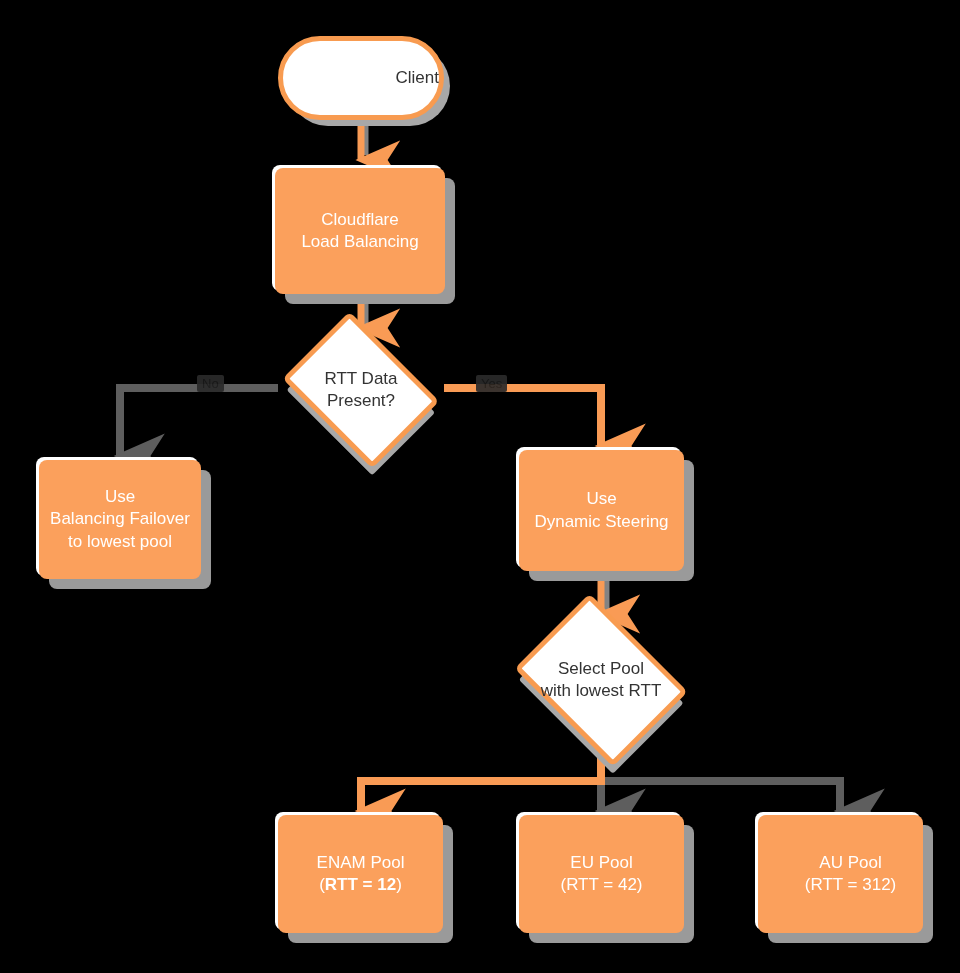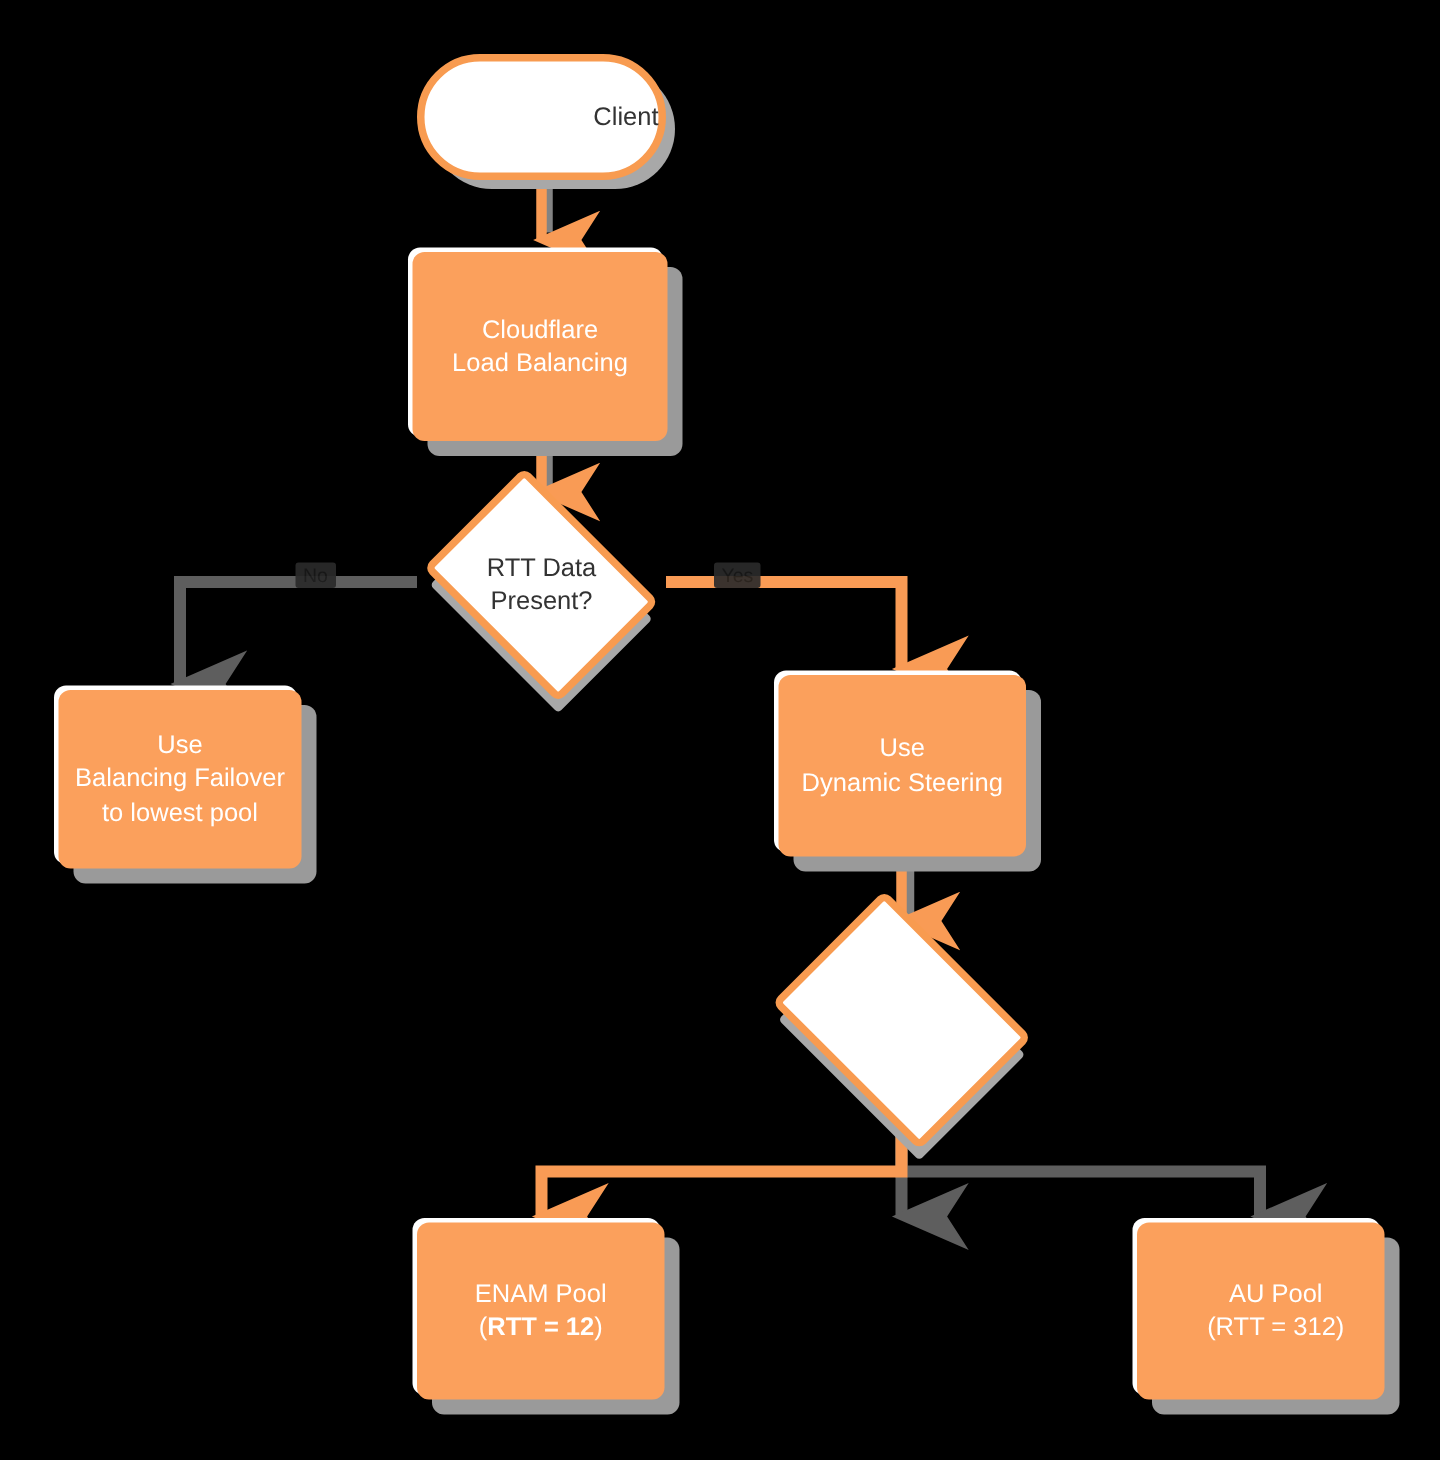--- a/index.html
+++ b/index.html
@@ -160,29 +160,39 @@
 
   <div class="node proc" style="left:519px; top:450px; width:165px; height:121px;">
     <div>
       <div>Use</div>
       <div>Dynamic Steering</div>
     </div>
   </div>
 
   <div class="node dec" style="left:510px; top:612px; width:182px; height:136px;">
     <div class="dshape"></div>
+    <div class="dlabel">
+      <div>Select Pool</div>
+      <div>with lowest RTT</div>
+    </div>
   </div>
 
   <div class="node proc" style="left:278px; top:815px; width:165px; height:118px;">
     <div>
       <div>ENAM Pool</div>
       <div>(<b>RTT = 12</b>)</div>
     </div>
   </div>
 
+  <div class="node proc" style="left:519px; top:815px; width:165px; height:118px;">
+    <div>
+      <div>EU Pool</div>
+      <div>(RTT = 42)</div>
+    </div>
+  </div>
 
   <div class="node proc" style="left:758px; top:815px; width:165px; height:118px;padding-left:20px;">
     <div>
       <div>AU Pool</div>
       <div>(RTT = 312)</div>
     </div>
   </div>
 
 </div>
 

